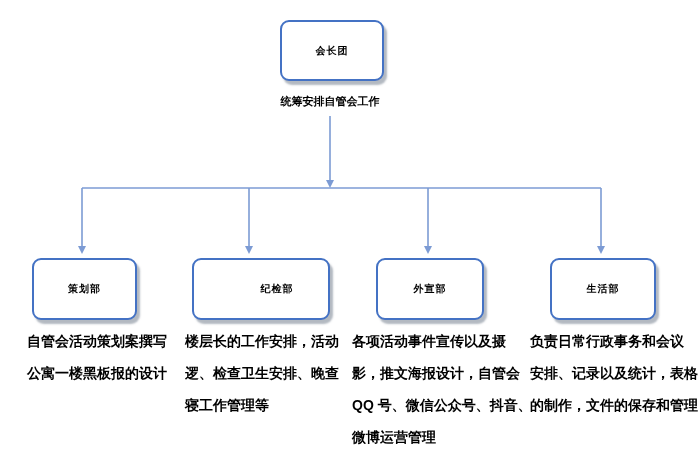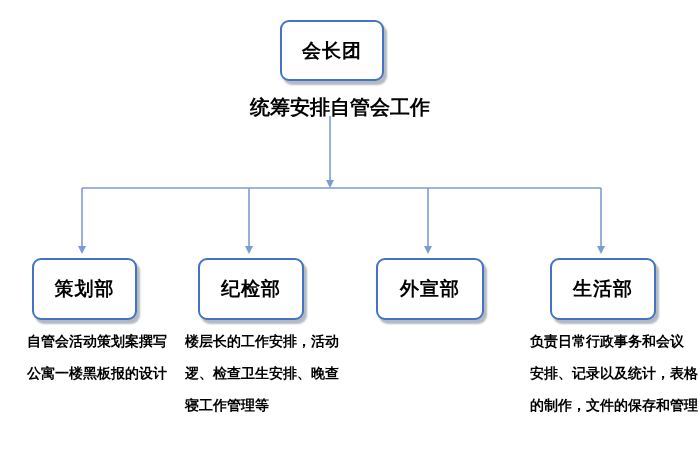--- a/index.html
+++ b/index.html
@@ -7,30 +7,30 @@
     position:relative;width:699px;height:454px;background:#fff;overflow:hidden;
     font-family:"Liberation Sans",sans-serif;color:#000;
   }
   .connectors{position:absolute;left:0;top:0;width:699px;height:454px;}
   .connectors .ln{stroke:#7C9BD4;stroke-width:1.6;fill:none;}
   .connectors .ah{fill:#7C9BD4;stroke:none;}
   .node{
     position:absolute;background:#fff;border:2.5px solid #4472C4;border-radius:9px;
     box-shadow:3px 4px 2px rgba(128,138,152,0.6);
     display:flex;align-items:center;justify-content:center;
-    font-weight:700;font-size:19px;letter-spacing:1px;
+    font-weight:700;font-size:10px;letter-spacing:1px;
   }
   .node-root{left:280px;top:20px;width:100px;height:57px;}
   .dept-0{left:32px;top:258px;width:101px;height:58px;}
-  .dept-1{left:198px;top:258px;width:102px;height:58px;}
+  .dept-1{left:192px;top:258px;width:102px;height:58px;padding-left:32px;}
   .dept-2{left:376px;top:258px;width:104px;height:58px;align-items:center;}
   .dept-3{left:550px;top:258px;width:102px;height:58px;}
   .subtitle{
     position:absolute;left:250px;top:94px;width:160px;text-align:center;
-    font-weight:700;font-size:20px;white-space:nowrap;
+    font-weight:700;font-size:11px;white-space:nowrap;
   }
   .desc{position:absolute;top:325px;font-weight:700;font-size:14px;}
   .desc .desc-line{line-height:32px;white-space:nowrap;}
   .desc-0{left:27px;}
   .desc-1{left:185px;}
   .desc-2{left:352px;}
   .desc-3{left:530px;}
 </style>
 </head>
 <body>
@@ -77,20 +77,26 @@
     <div class="desc-line">自管会活动策划案撰写</div>
     <div class="desc-line">公寓一楼黑板报的设计</div>
   </div>
 
   <div class="desc desc-1">
     <div class="desc-line">楼层长的工作安排，活动</div>
     <div class="desc-line">逻、检查卫生安排、晚查</div>
     <div class="desc-line">寝工作管理等</div>
   </div>
 
+  <div class="desc desc-2">
+    <div class="desc-line">各项活动事件宣传以及摄</div>
+    <div class="desc-line">影，推文海报设计，自管会</div>
+    <div class="desc-line">QQ 号、微信公众号、抖音、</div>
+    <div class="desc-line">微博运营管理</div>
+  </div>
 
   <div class="desc desc-3">
     <div class="desc-line">负责日常行政事务和会议</div>
     <div class="desc-line">安排、记录以及统计，表格</div>
     <div class="desc-line">的制作，文件的保存和管理</div>
   </div>
 
 </div>
 
 </body></html>

